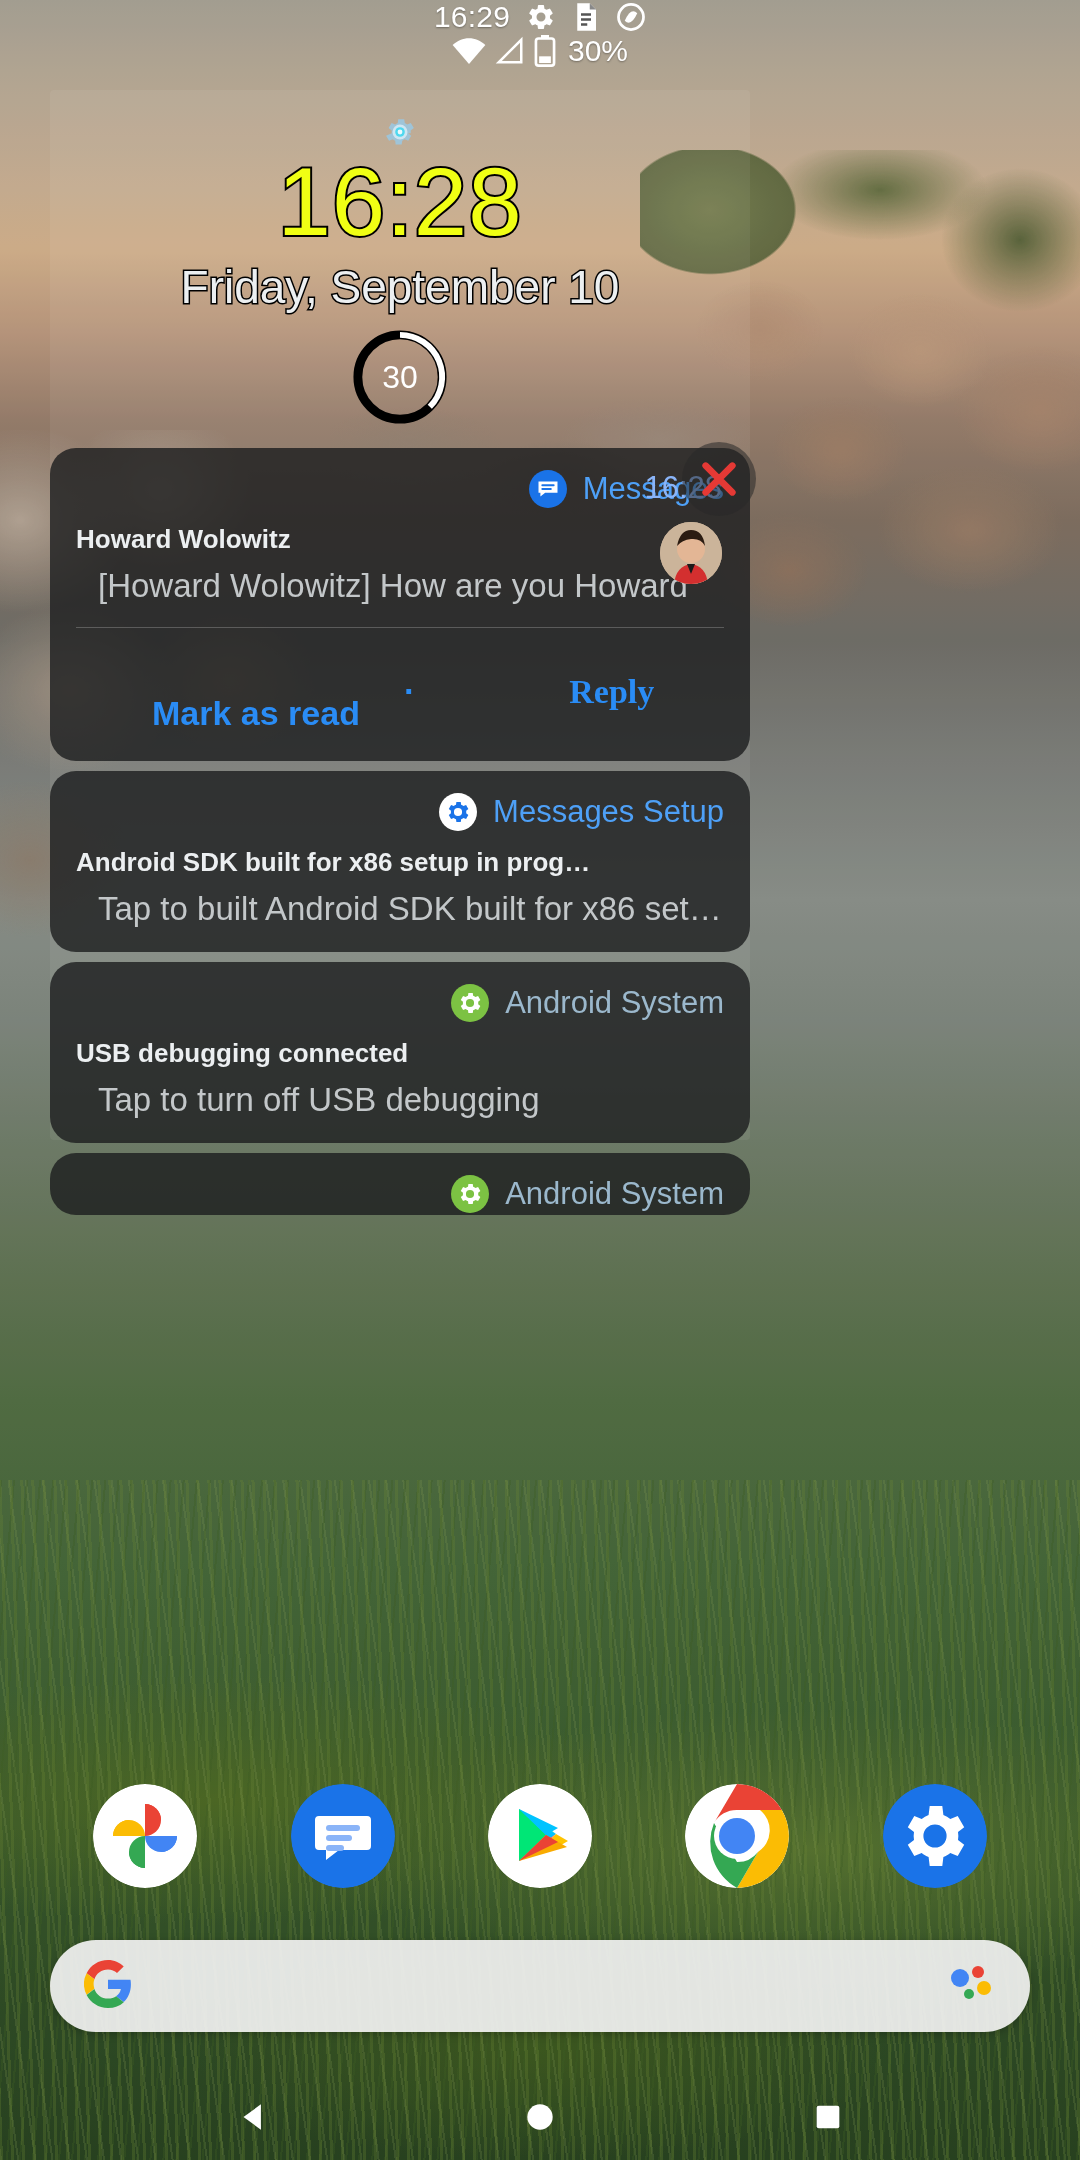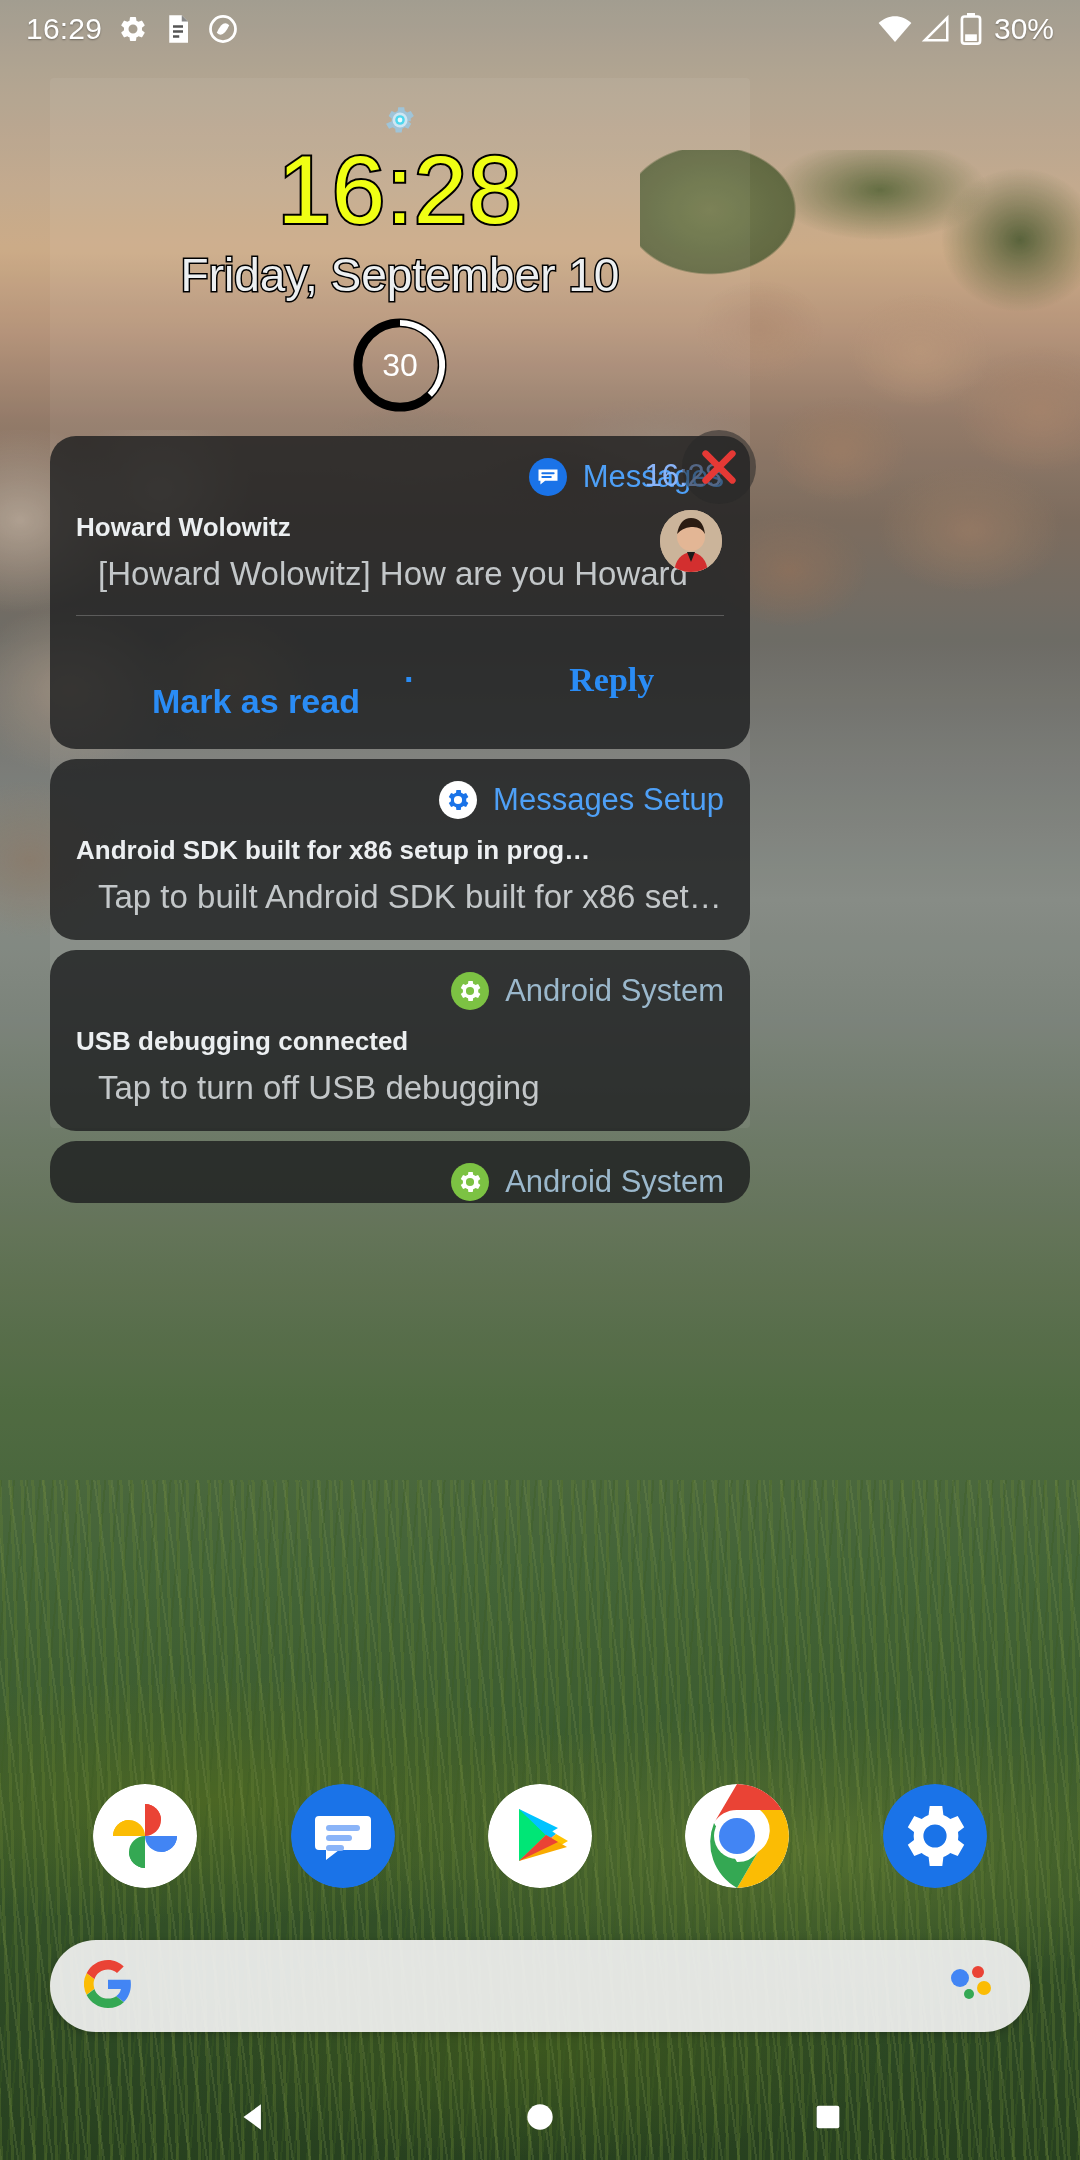--- a/index.html
+++ b/index.html
@@ -90,30 +90,31 @@
 
   
   #statusbar {
     position:absolute; left:0; top:0; width:1080px; height:58px;
     display:flex; align-items:center; justify-content:space-between;
     padding:0 26px;
     color:#fff;
     font-size:30px;
     text-shadow:0 1px 2px rgba(0,0,0,.35);
     z-index:40;
+    flex-direction:column;
   }
   .sb-left { display:flex; align-items:center; gap:16px; }
   .sb-right { display:flex; align-items:center; gap:9px; }
   .sb-clock { font-size:30px; letter-spacing:.2px; }
   .sb-ico { display:inline-flex; align-items:center; }
   .sb-batt-text { font-size:30px; margin-left:3px;text-align:right; }
 
   
   #panel {
-    position:absolute; left:50px; top:78px; width:700px;
+    position:absolute; left:50px; top:90px; width:700px;
     z-index:30;
   }
   #panel-backdrop {
     position:absolute; left:0; top:0; width:700px; height:1050px;
     background:rgba(255,255,255,.06);
     border-radius:4px;
     pointer-events:none;
   }
 
   

